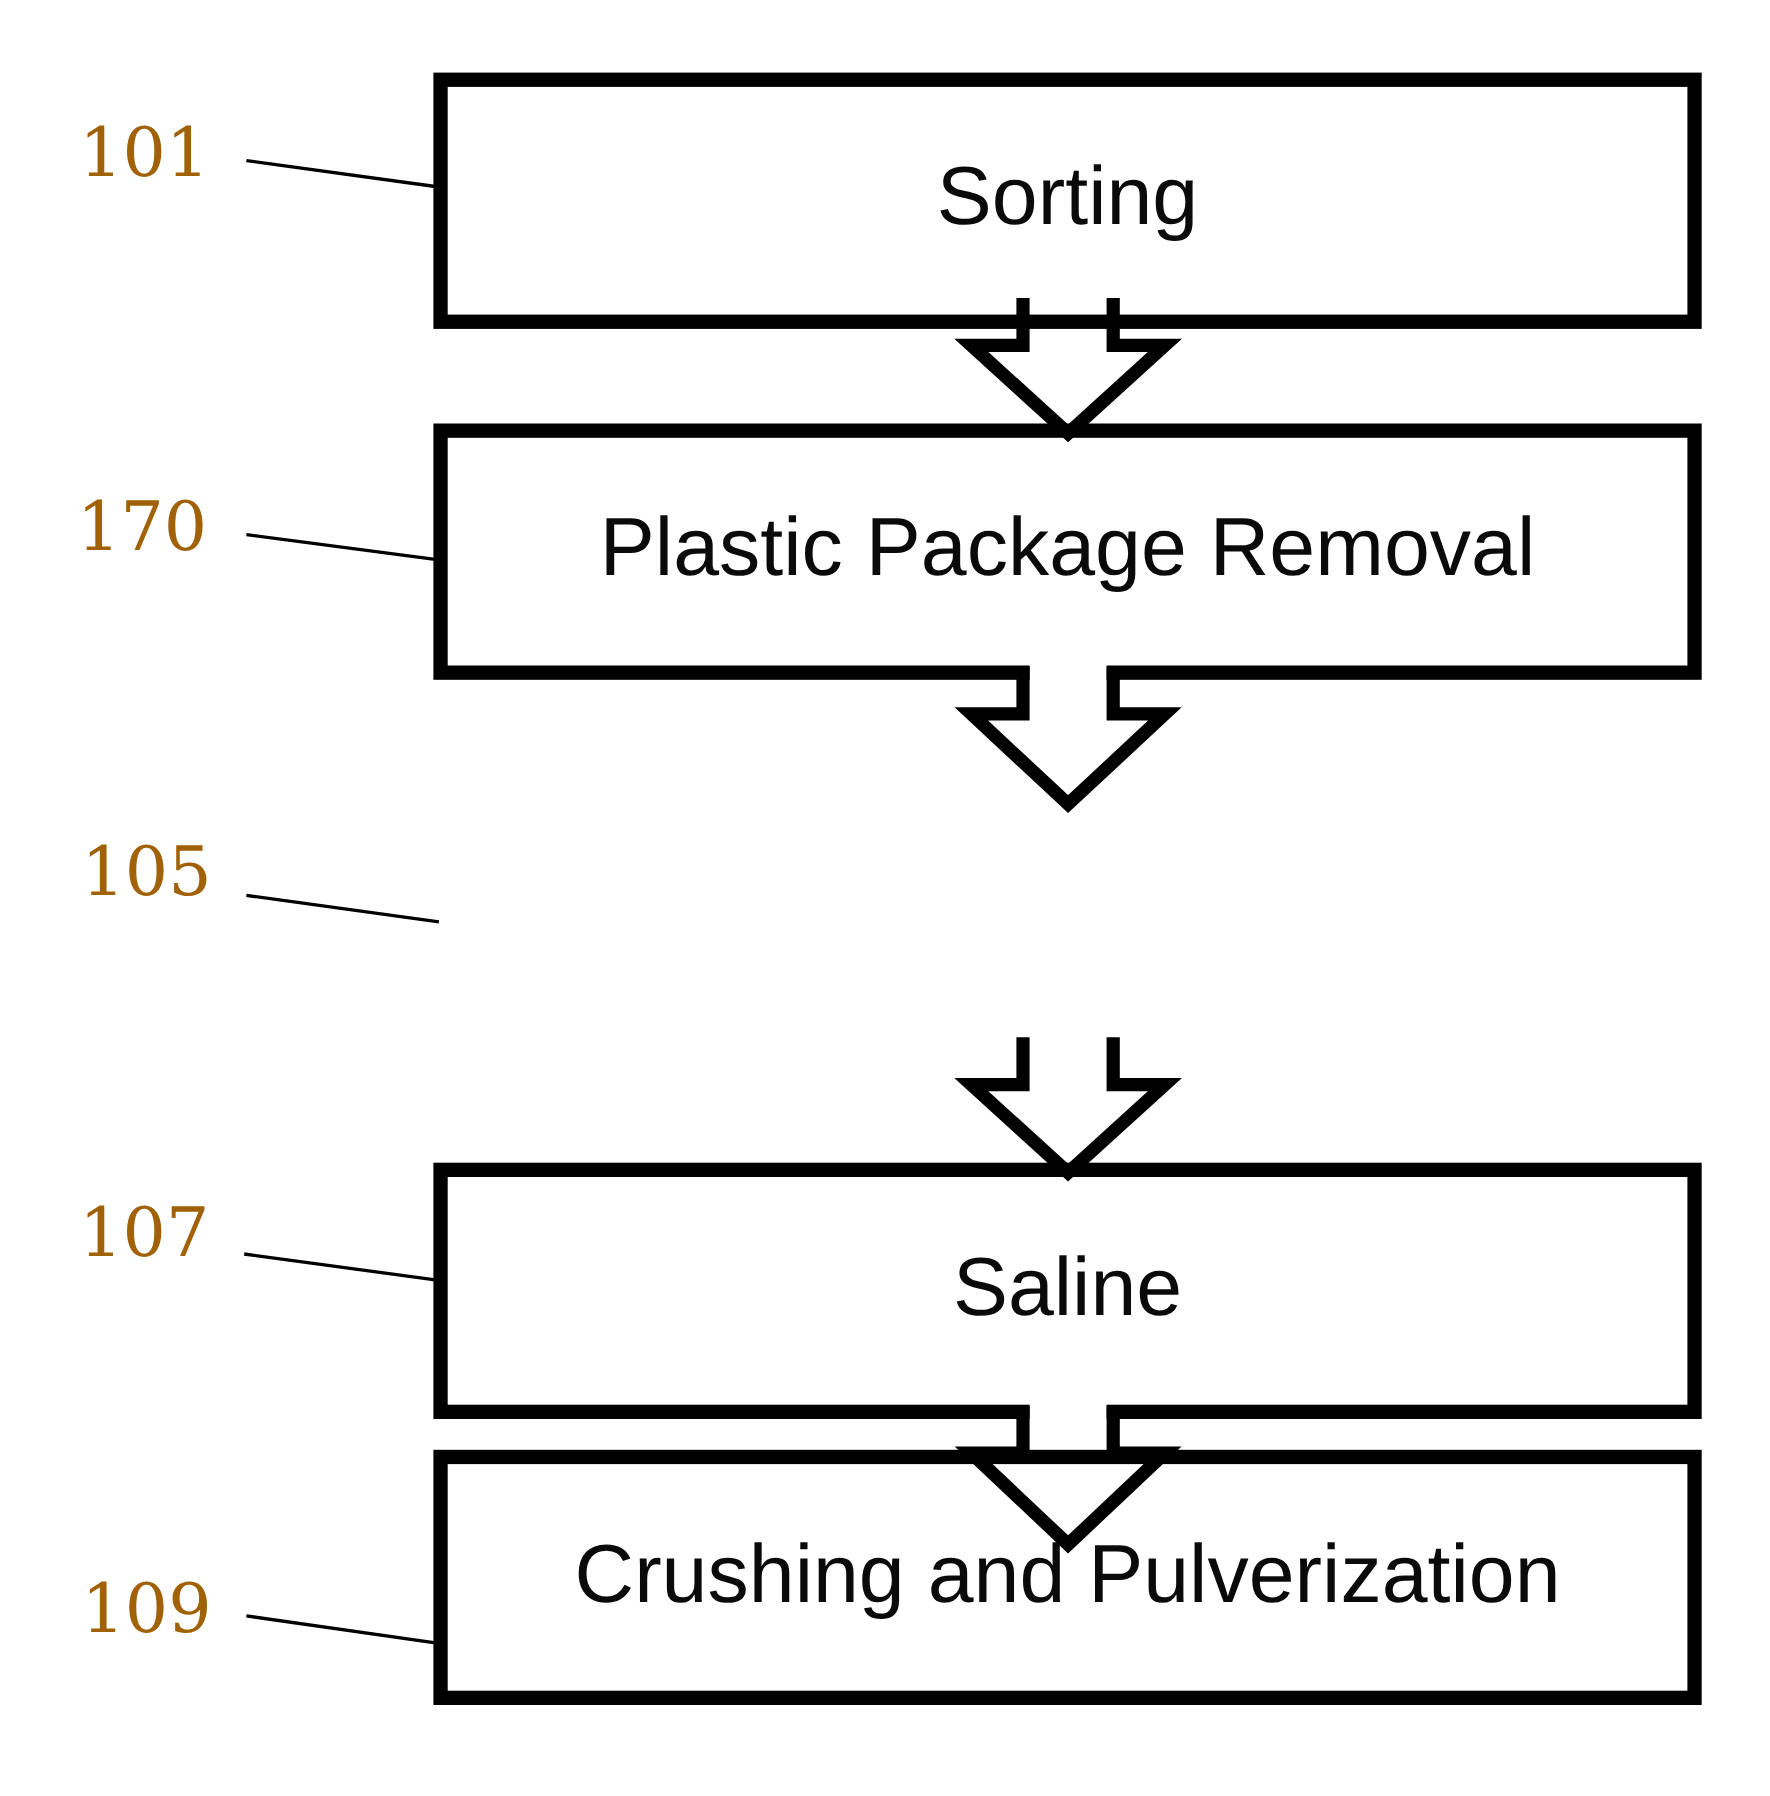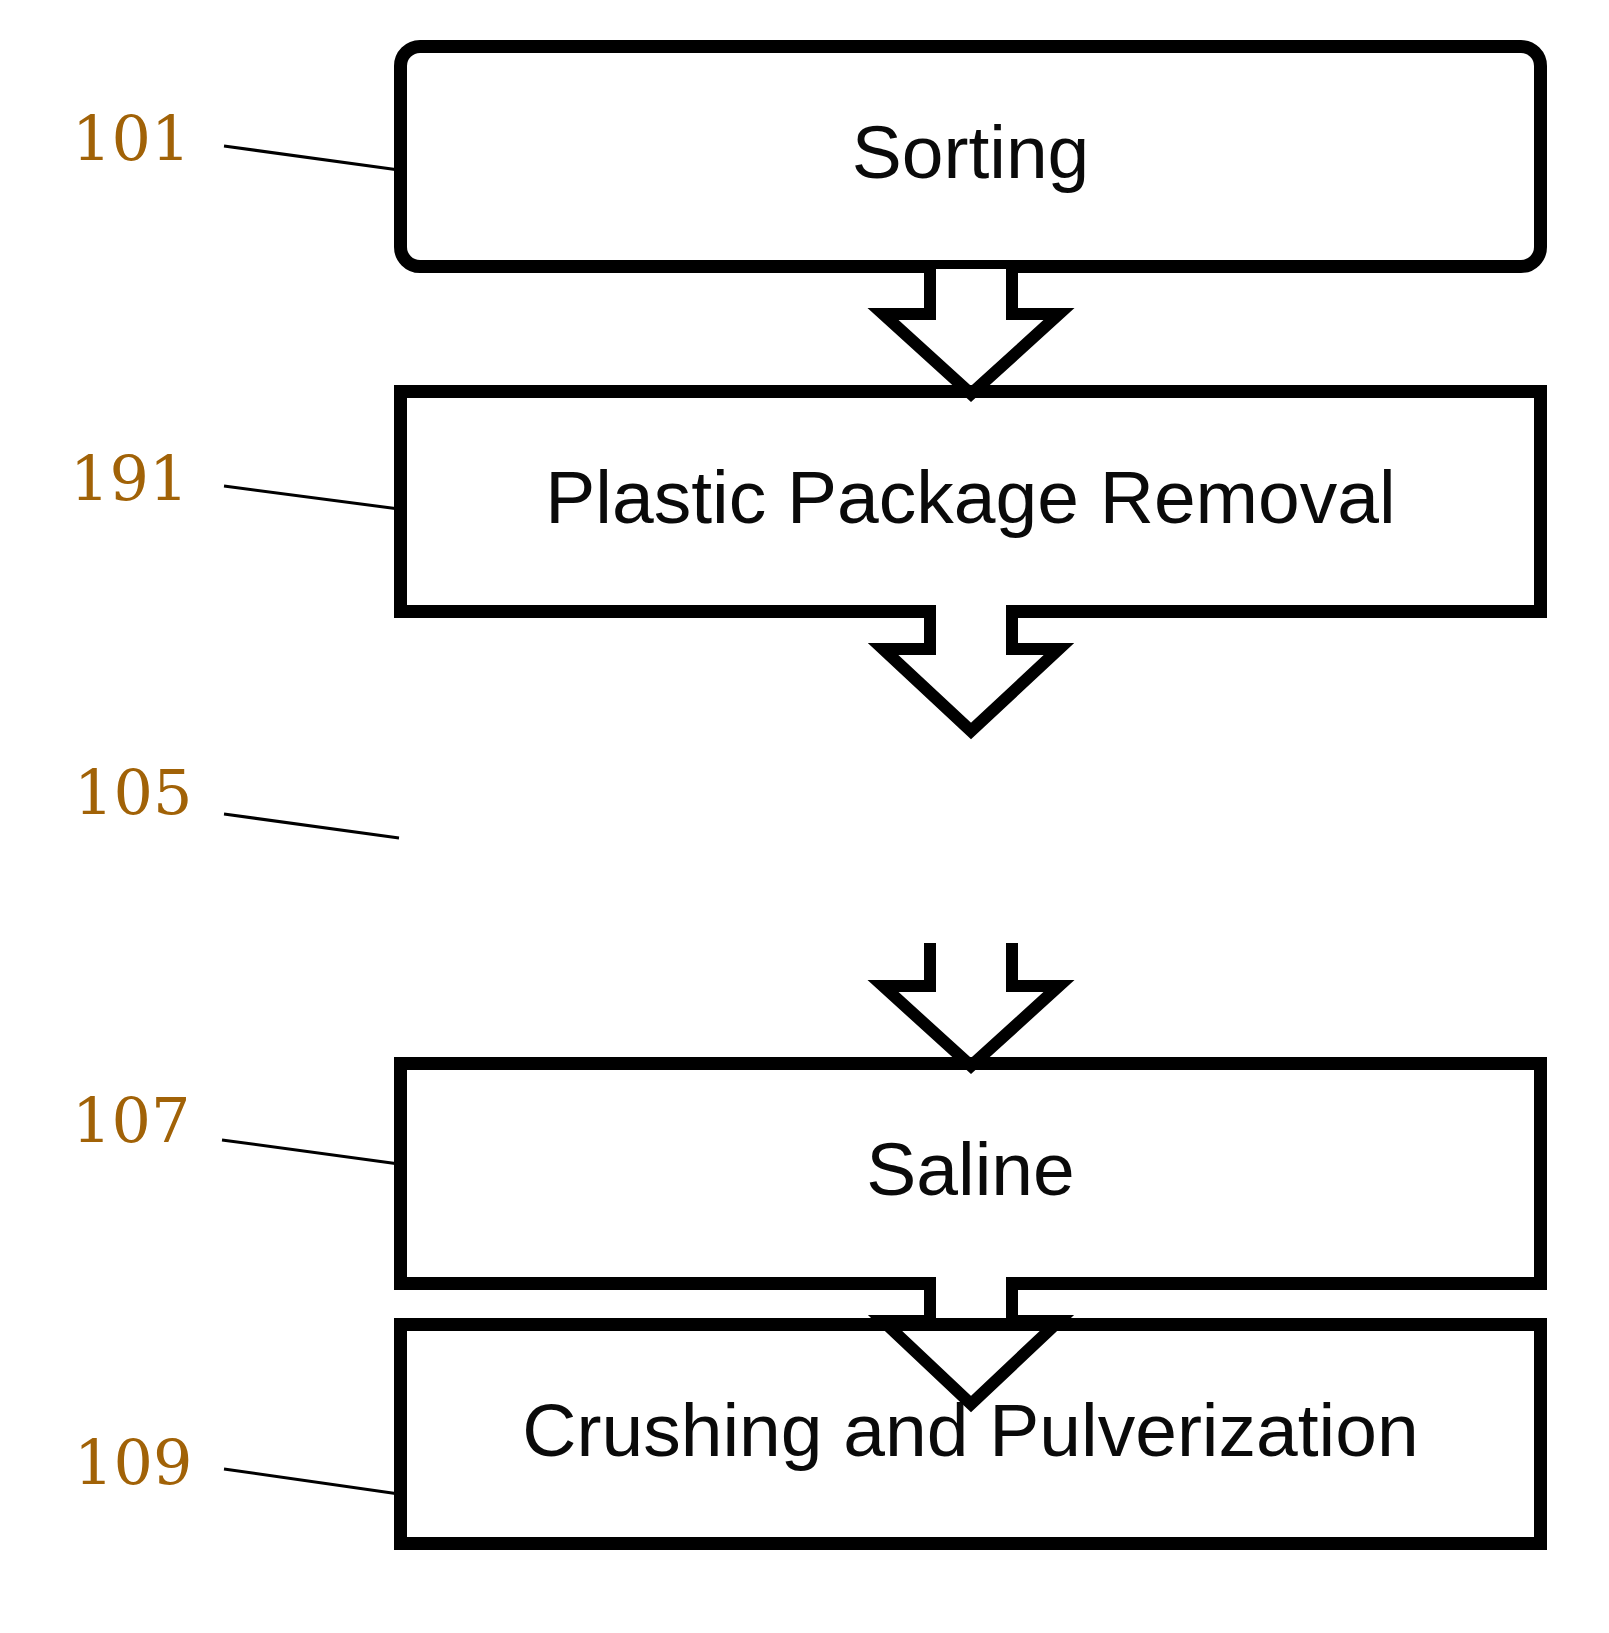--- a/index.html
+++ b/index.html
@@ -30,21 +30,21 @@
     z-index: 1;
   }
   .step-box .step-label {
     font-size: 75px;
     line-height: 1;
     color: #0a0a0a;
     letter-spacing: 0px;
     white-space: nowrap;
     padding-bottom: 8px;
   }
-  #box-1 { top: 40px; border-radius: 26px; }
+  #box-1 { top: 66px; }
   #box-2 { top: 385px; }
   #box-3 { top: 722px; }
   #box-4 { top: 1057px; }
   #box-5 { top: 1318px; height: 232px; }
 
   
   .ref-label {
     position: absolute;
     font-family: "DejaVu Serif", serif;
     font-size: 62px;
@@ -85,21 +85,21 @@
     stroke-width: 3;
     stroke-linecap: butt;
   }
 </style>
 </head>
 <body>
 
 <div class="canvas">
 
   <div class="ref-label" id="ref-1">101</div>
-  <div class="ref-label" id="ref-2">191</div>
+  <div class="ref-label" id="ref-2">170</div>
   <div class="ref-label" id="ref-3">105</div>
   <div class="ref-label" id="ref-4">107</div>
   <div class="ref-label" id="ref-5">109</div>
 
   <div class="step-box" id="box-1">
     <span class="step-label">Sorting</span>
   </div>
   <div class="step-box" id="box-2">
     <span class="step-label">Plastic Package Removal</span>
   </div>

